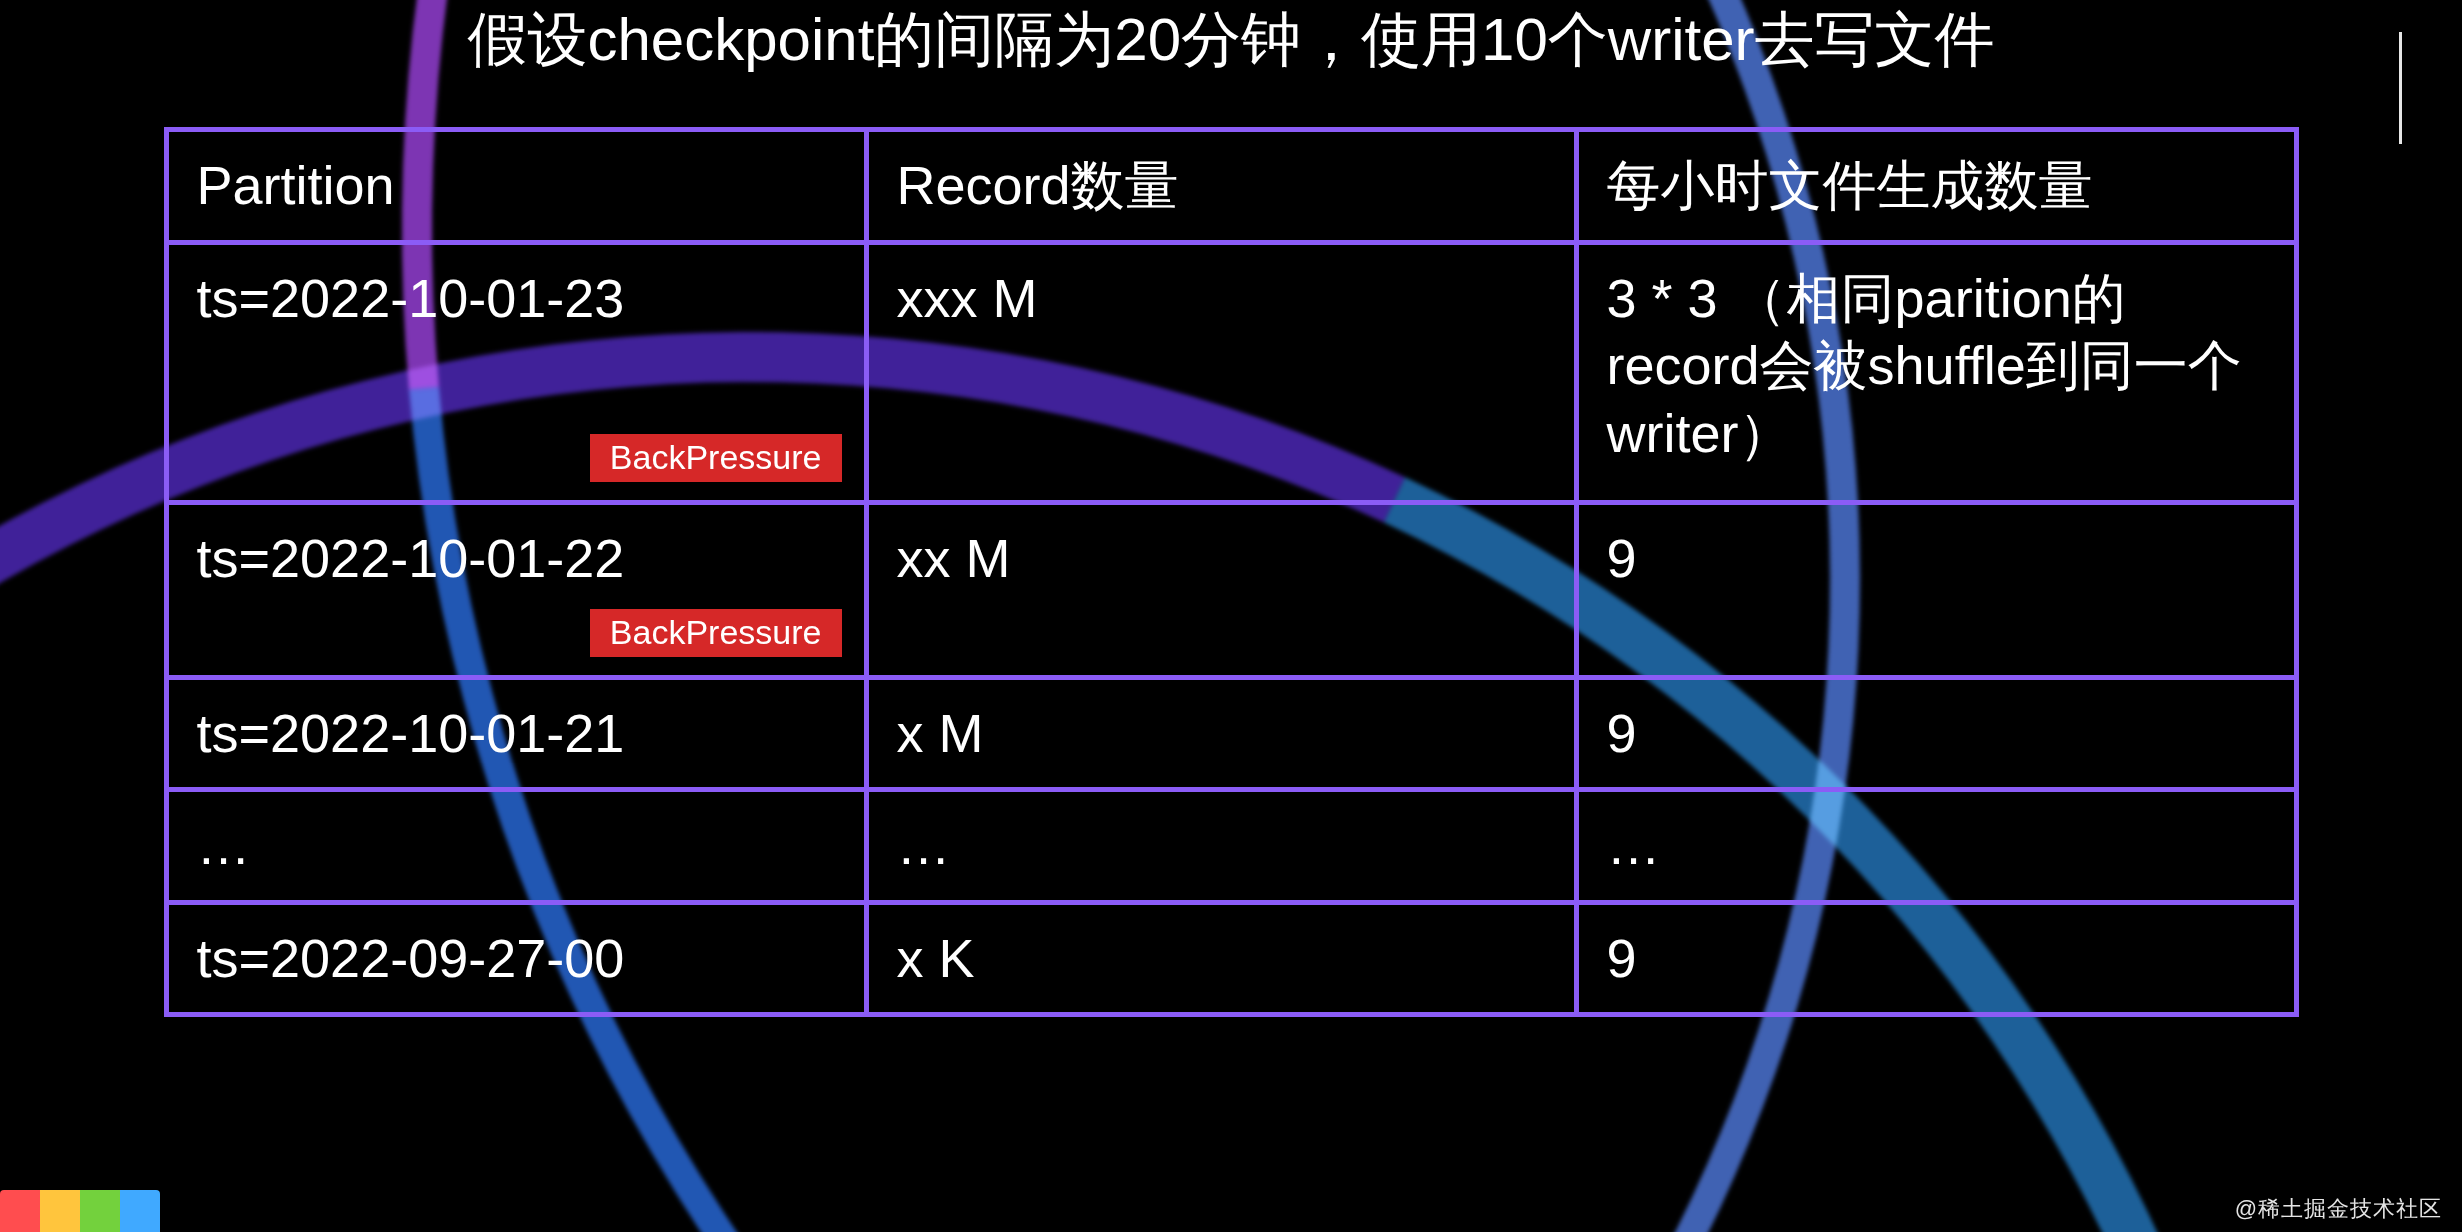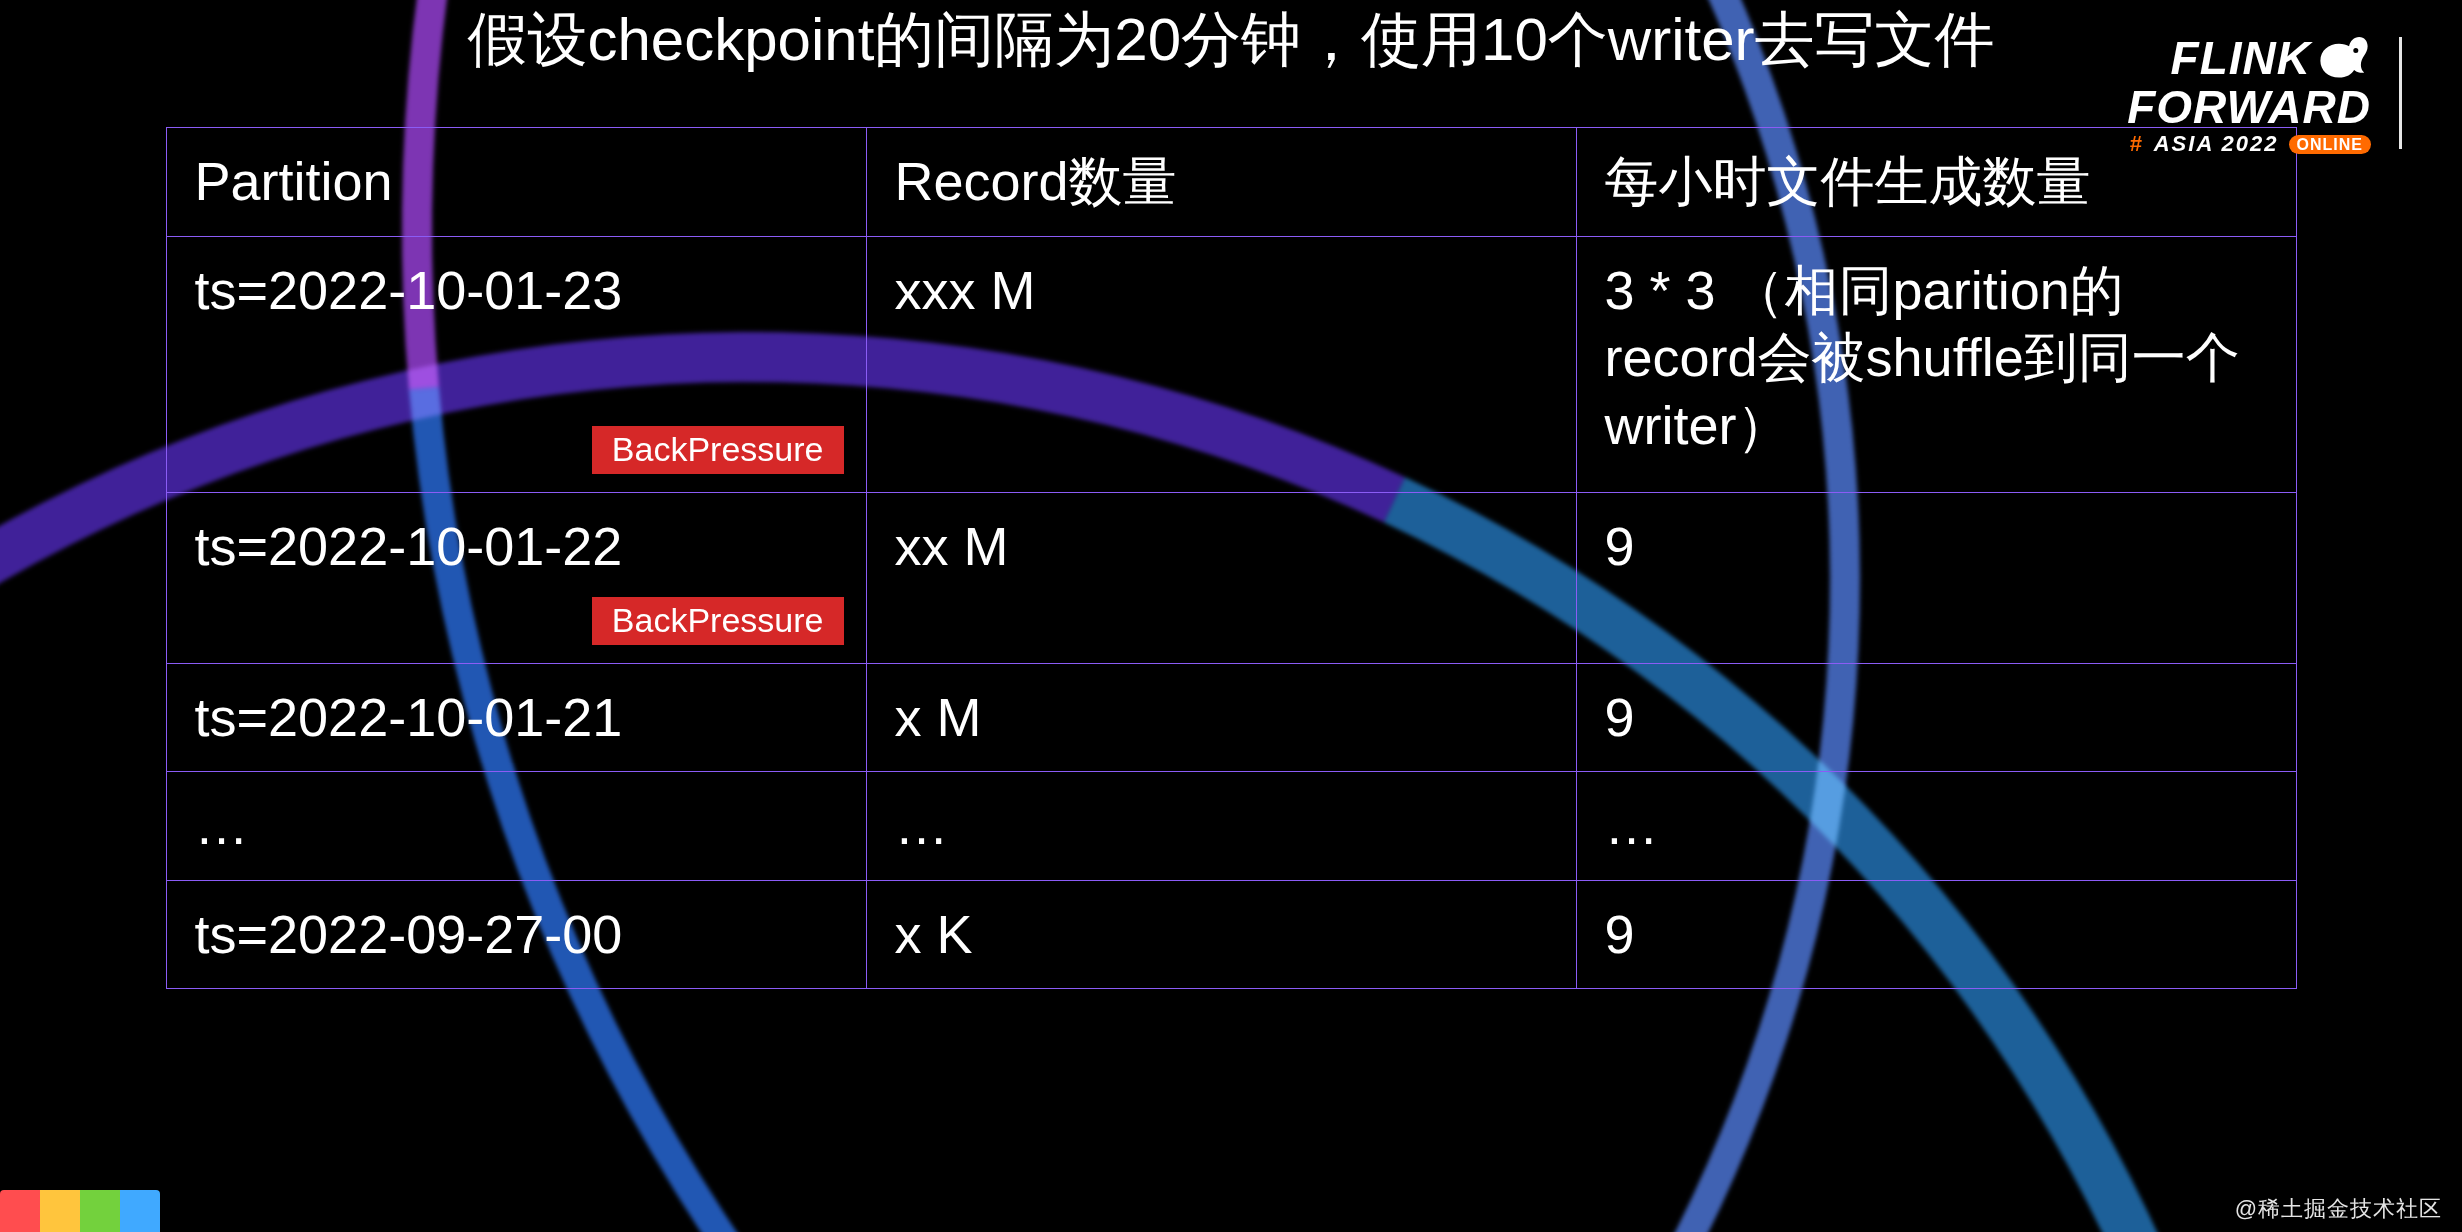--- a/index.html
+++ b/index.html
@@ -146,21 +146,21 @@
   table.slide {
     margin: 46px auto 0 auto;
     border-collapse: collapse;
     color: #fff;
     table-layout: fixed;
   }
   table.slide col.c1 { width: 700px; }
   table.slide col.c2 { width: 710px; }
   table.slide col.c3 { width: 720px; }
   table.slide th, table.slide td {
-    border: 1px solid #8b5cf6;
+    border: 5px solid #8b5cf6;
     padding: 20px 28px;
     font-size: 54px;
     font-weight: 400;
     text-align: left;
     vertical-align: top;
     line-height: 1.25;
   }
   table.slide th {
     font-weight: 400;
   }
@@ -214,34 +214,20 @@
 <body>
 
 <div class="bg">
   <div class="ring r1"></div>
   <div class="ring r2"></div>
   <div class="ring r3"></div>
   <div class="ring r4"></div>
 </div>
 
 <div class="logos">
-  <div class="ff-logo">
-    <div class="ff-line1">
-      <span>FLINK</span>
-      <svg class="squirrel" viewBox="0 0 64 64">
-        <path fill="#ffffff" d="M50 6c6 0 10 5 10 11 0 9-8 13-8 22 0 6 4 9 4 9s-6 2-12-3c-3 5-9 9-18 9-13 0-22-9-22-20 0-12 10-20 22-20 5 0 9 1 12 3 1-6 6-11 12-11zm-4 13a3 3 0 1 0 0 6 3 3 0 0 0 0-6z"></path>
-      </svg>
-    </div>
-    <div class="ff-line2">FORWARD</div>
-    <div class="ff-line3">
-      <span class="ff-hash">#</span>
-      <span>ASIA 2022</span>
-      <span class="online-badge">ONLINE</span>
-    </div>
-  </div>
   <div class="vline"></div>
 </div>
 
 <div class="content">
   <div class="title">假设checkpoint的间隔为20分钟，使用10个writer去写文件</div>
 
   <table class="slide">
     <colgroup>
       <col class="c1">
         <col class="c2">

